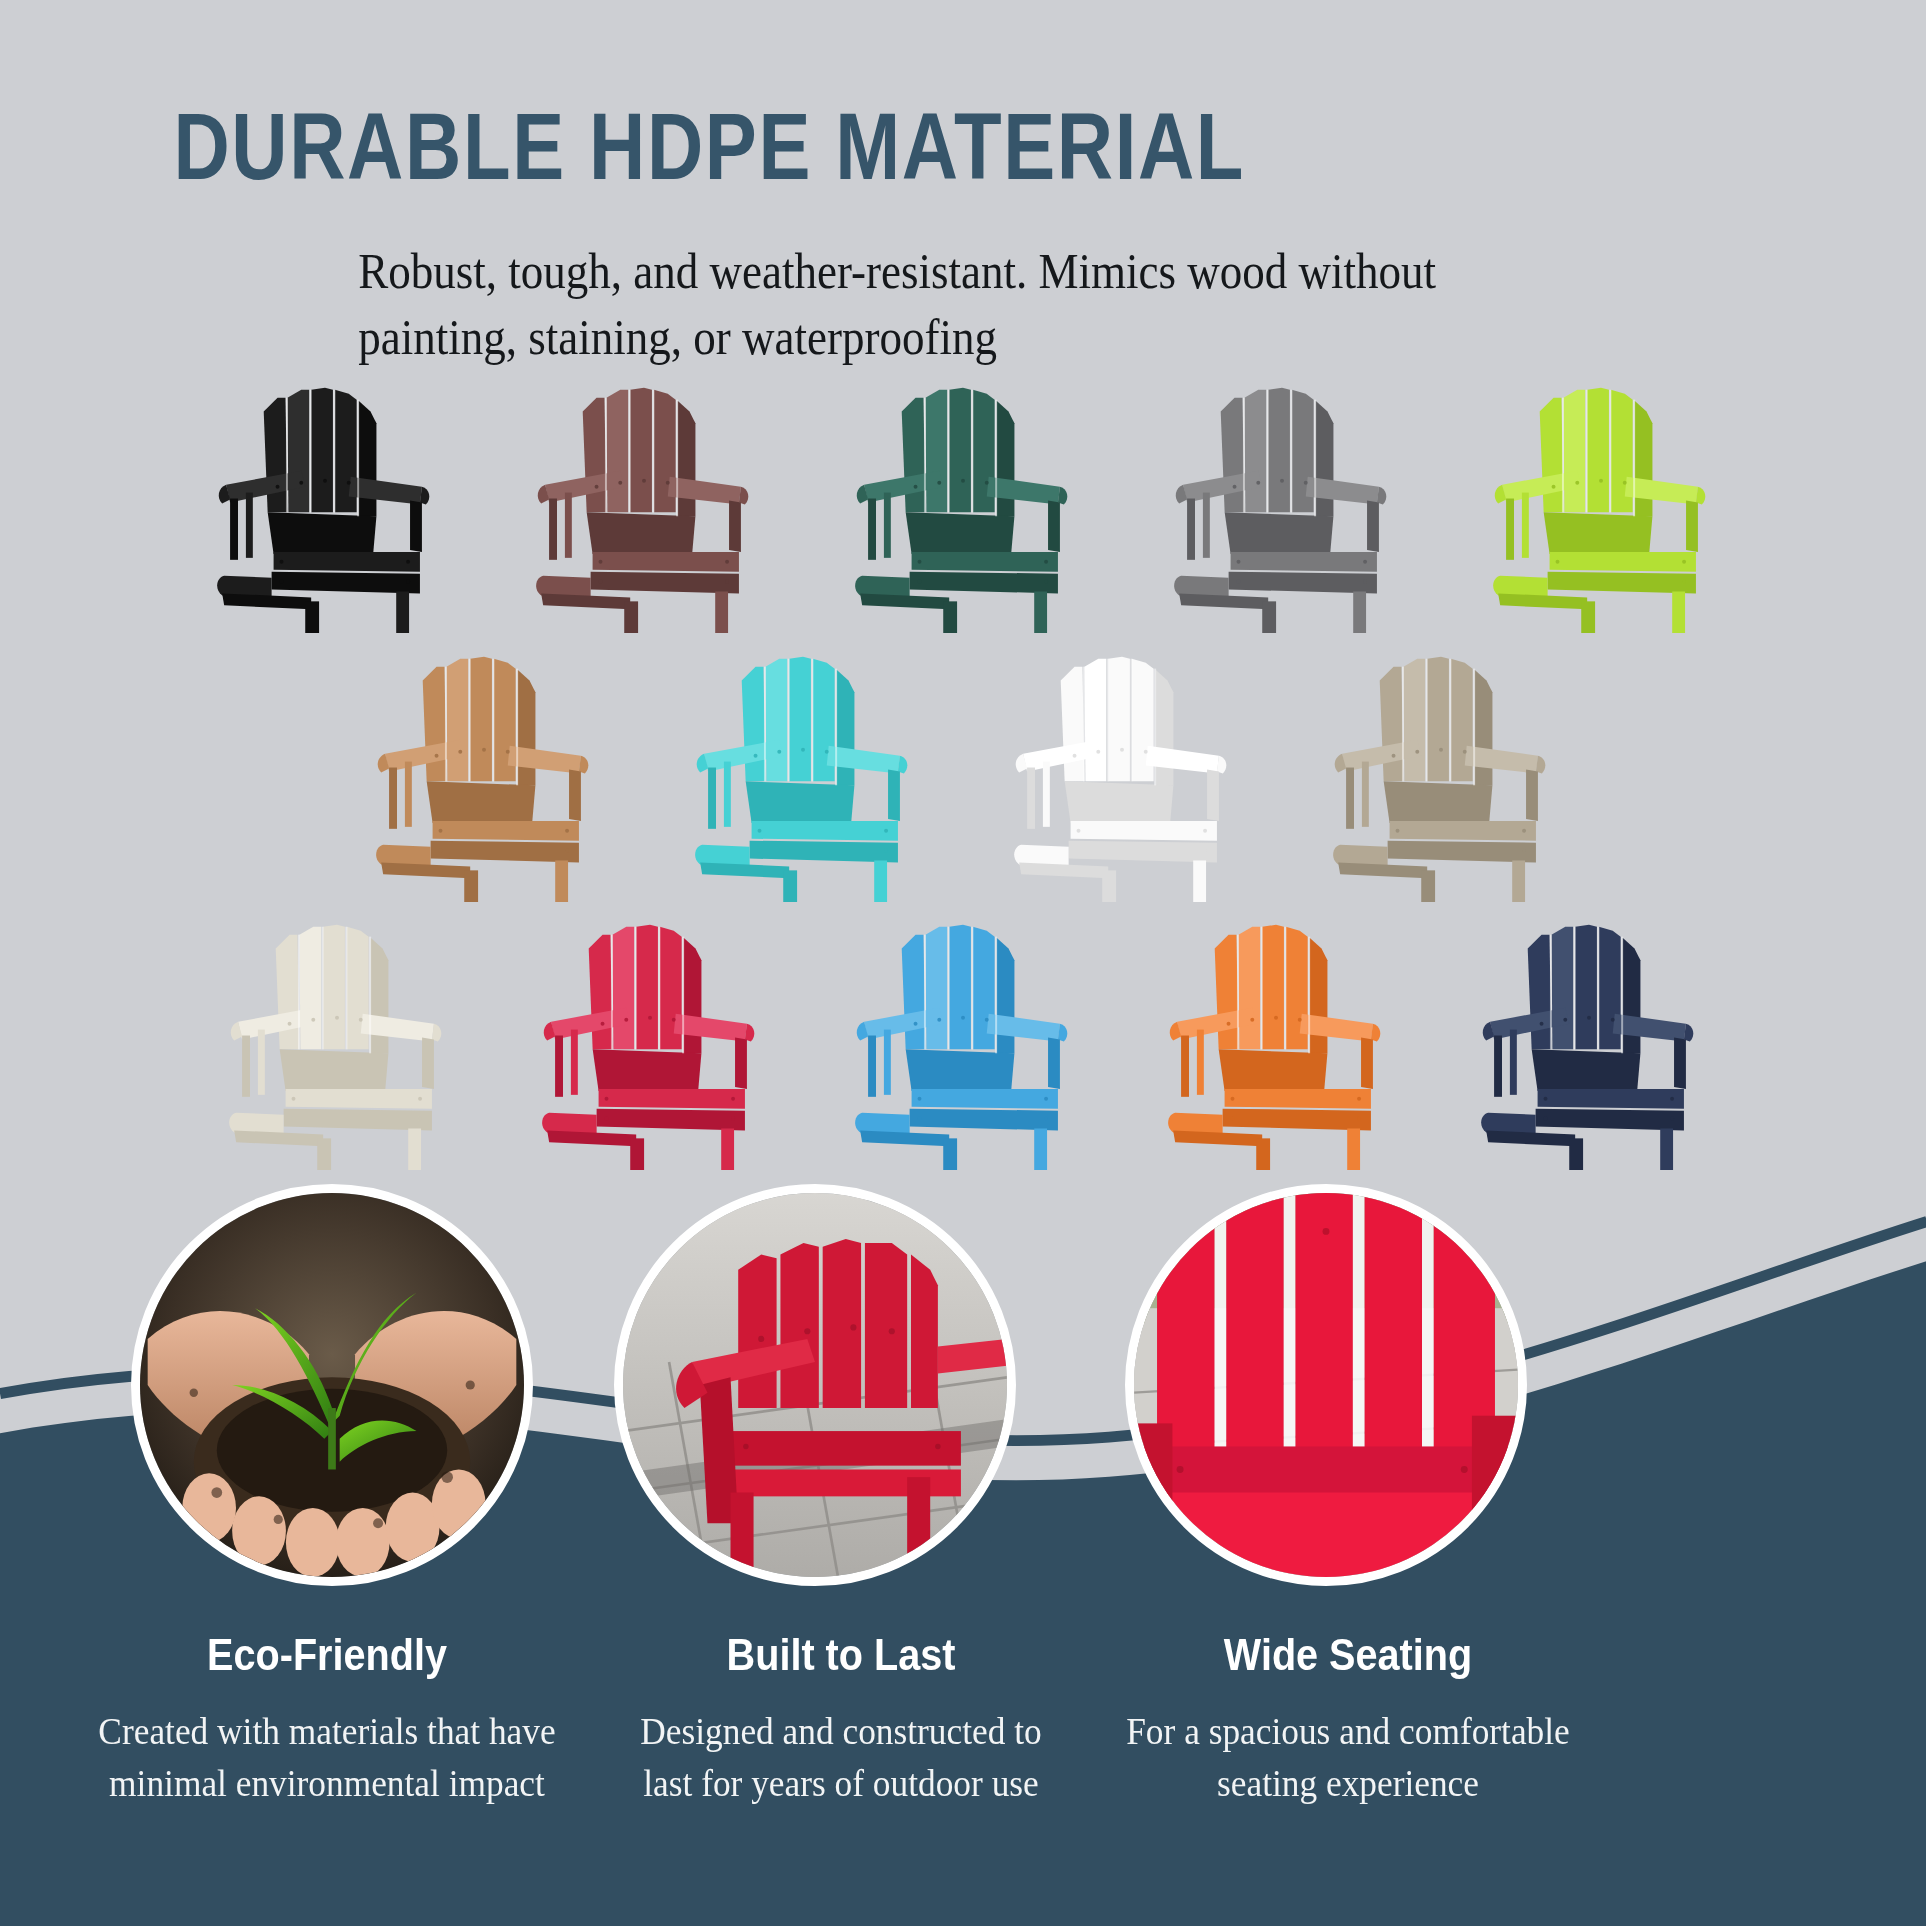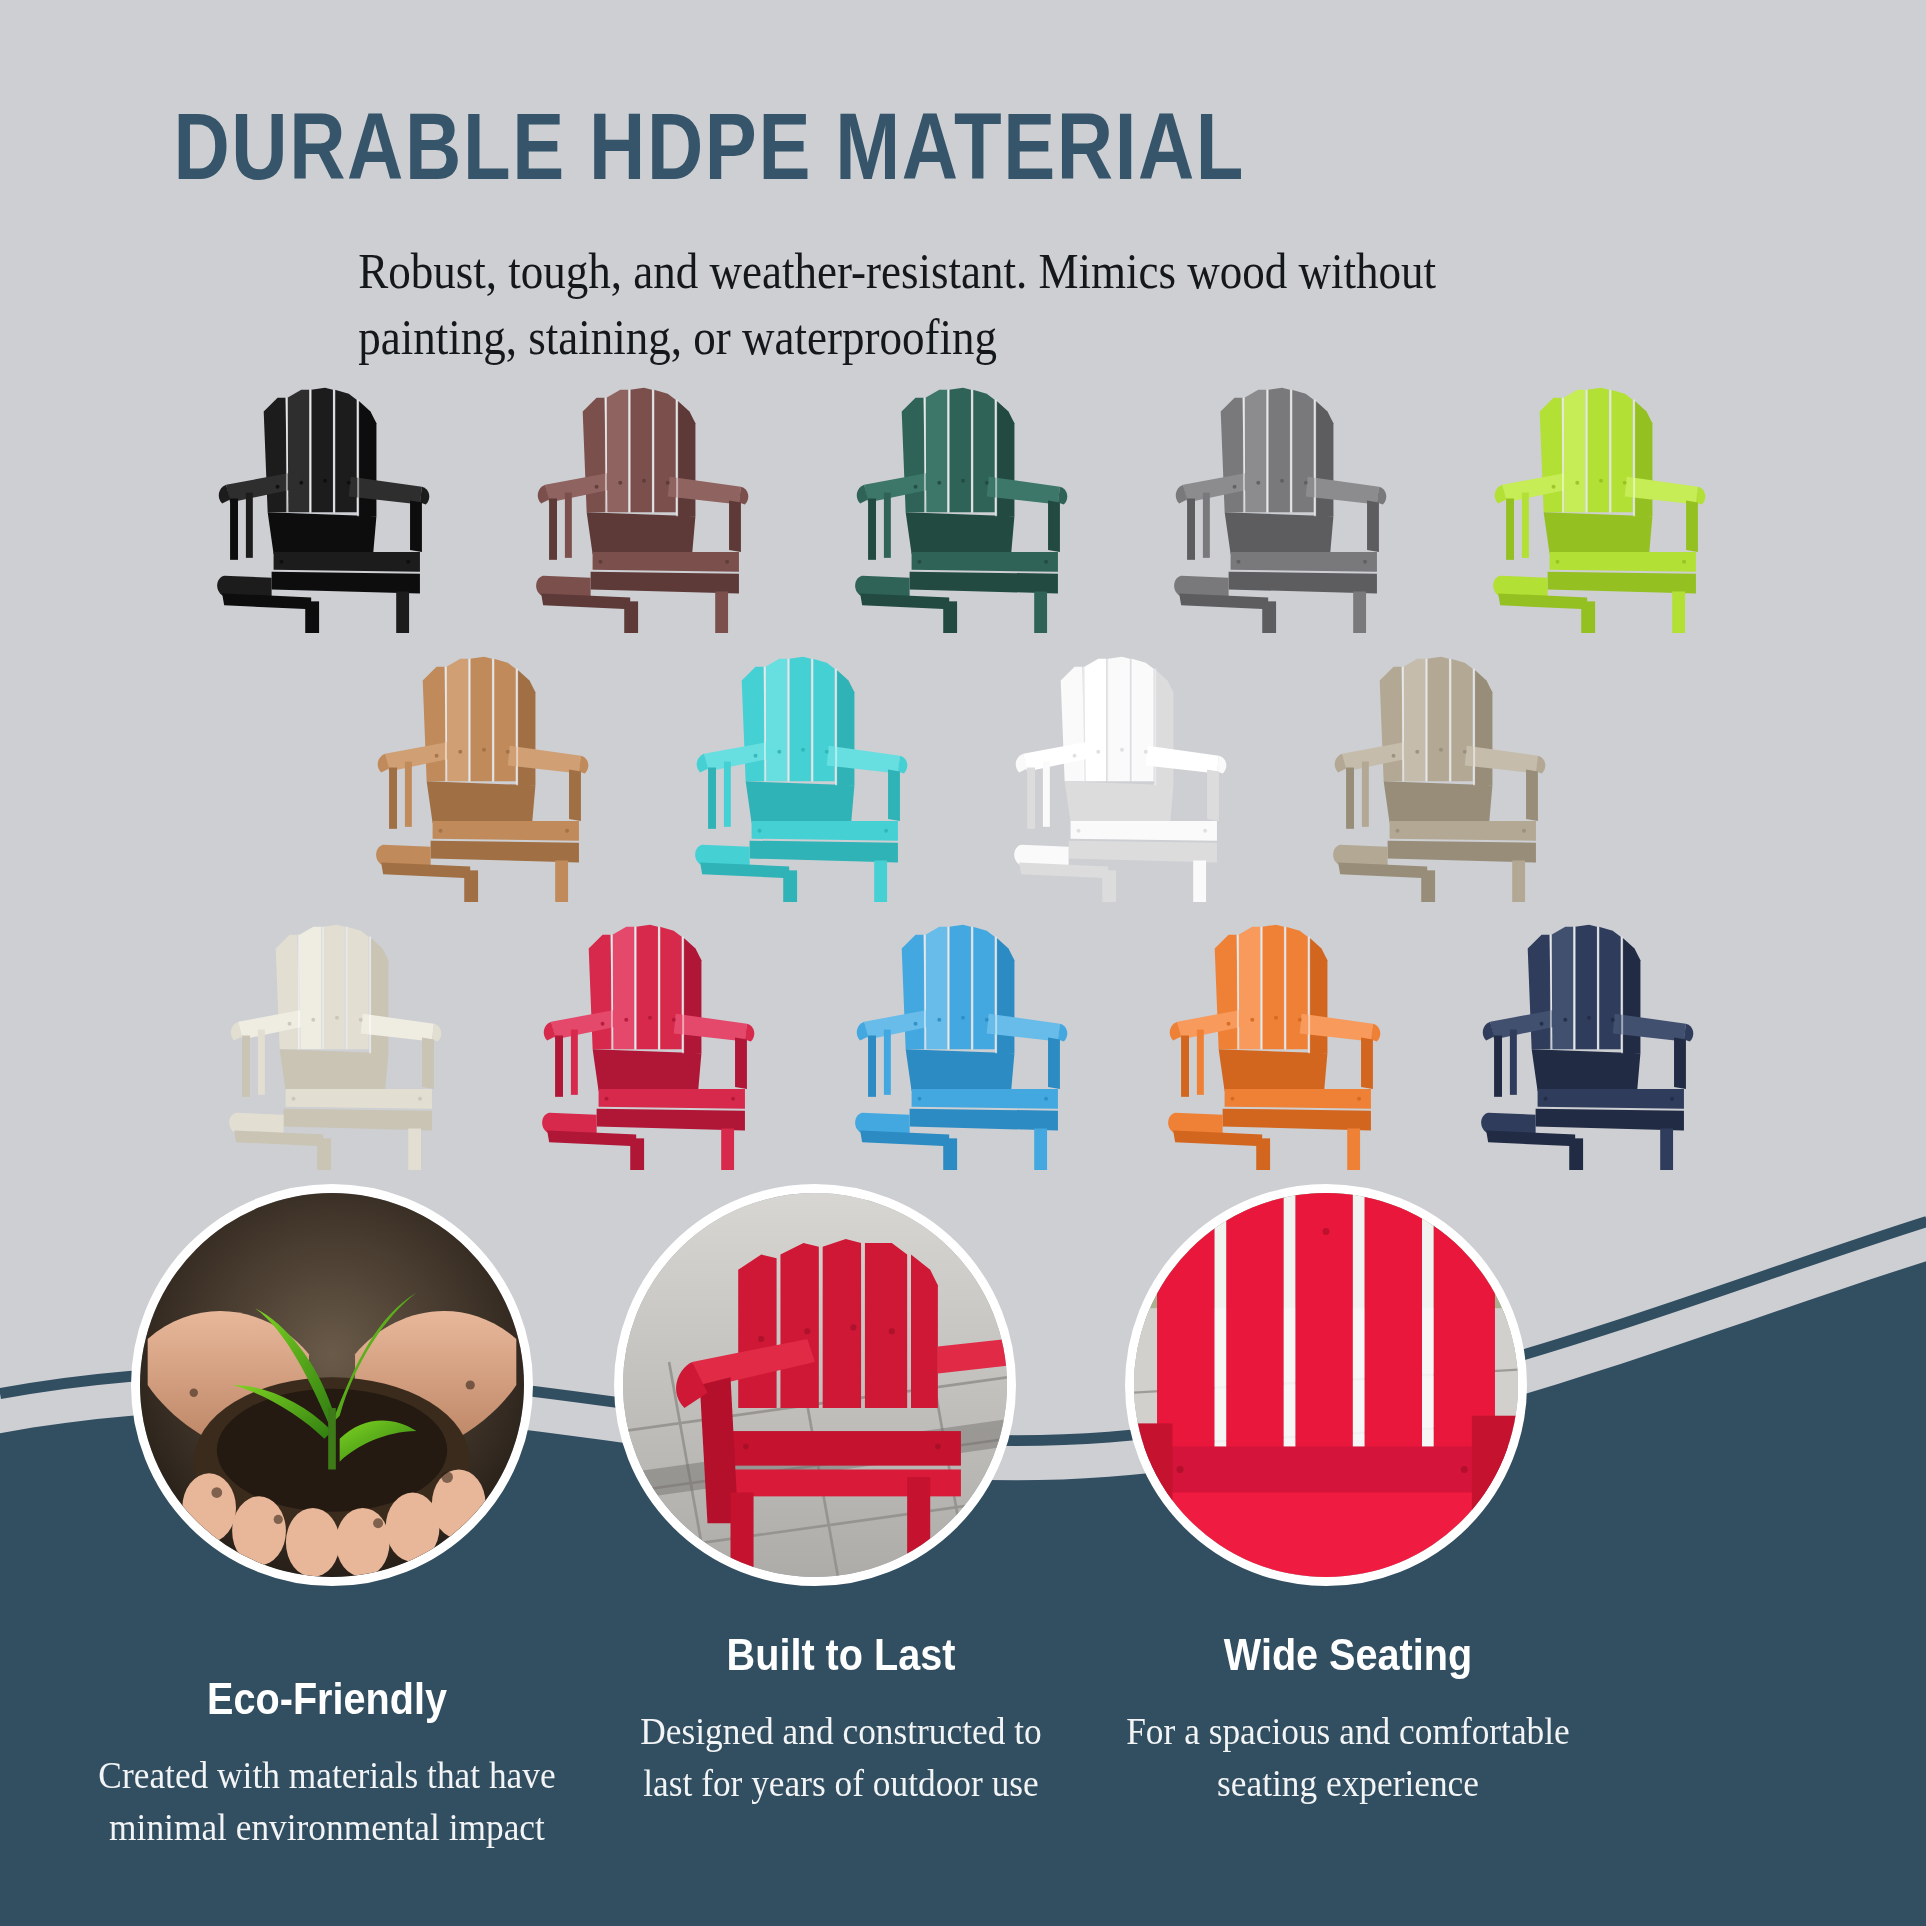--- a/index.html
+++ b/index.html
@@ -52,21 +52,21 @@
     background:#9aa0a4;
   }
   .circ.c1{left:131px;}
   .circ.c2{left:614px;}
   .circ.c3{left:1125px;}
   .circ svg{display:block;width:100%;height:100%;}
 
   
   .feats{position:absolute;left:0;right:0;top:1632px;height:228px;}
   .feat{position:absolute;width:554px;text-align:center;}
-  .feat.f1{left:50px;margin-top:44px;}
+  .feat.f1{left:50px;}
   .feat.f2{left:564px;}
   .feat.f3{left:1071px;}
   .feat h3{
     margin:0;font-family:"Liberation Sans",sans-serif;font-weight:700;
     font-size:45px;color:#ffffff;letter-spacing:0px;line-height:1;
     transform:scaleX(.88);transform-origin:50% 50%;
   }
   .feat p{
     margin:28px 0 0;font-family:"Liberation Serif",serif;
     font-size:38px;color:#f2f4f5;line-height:1.38;

